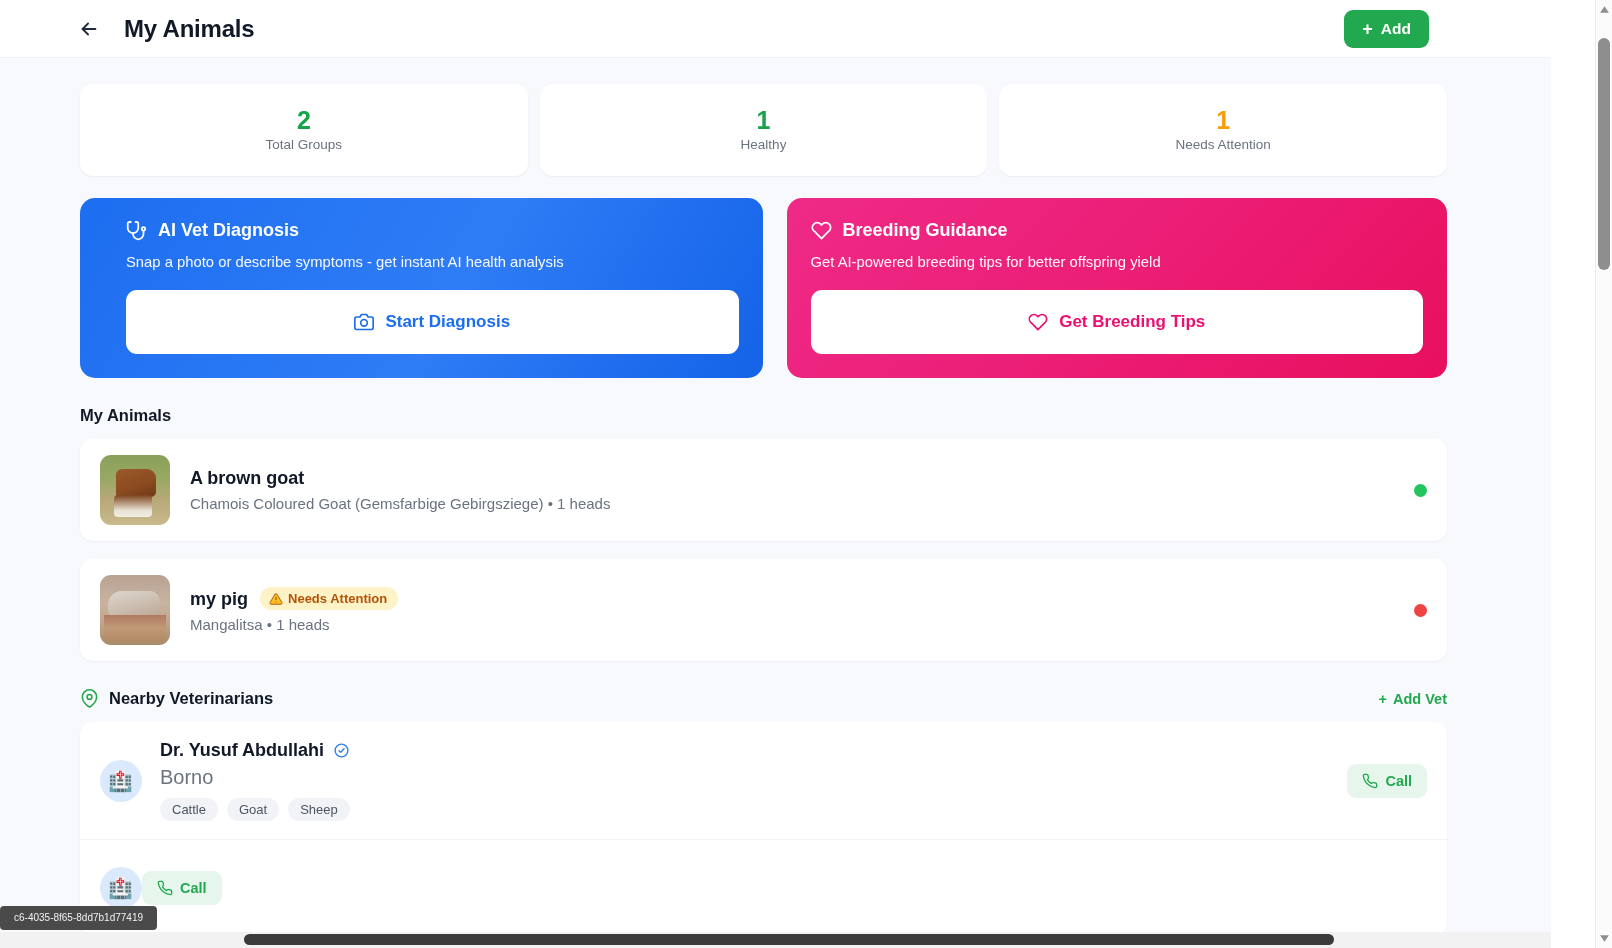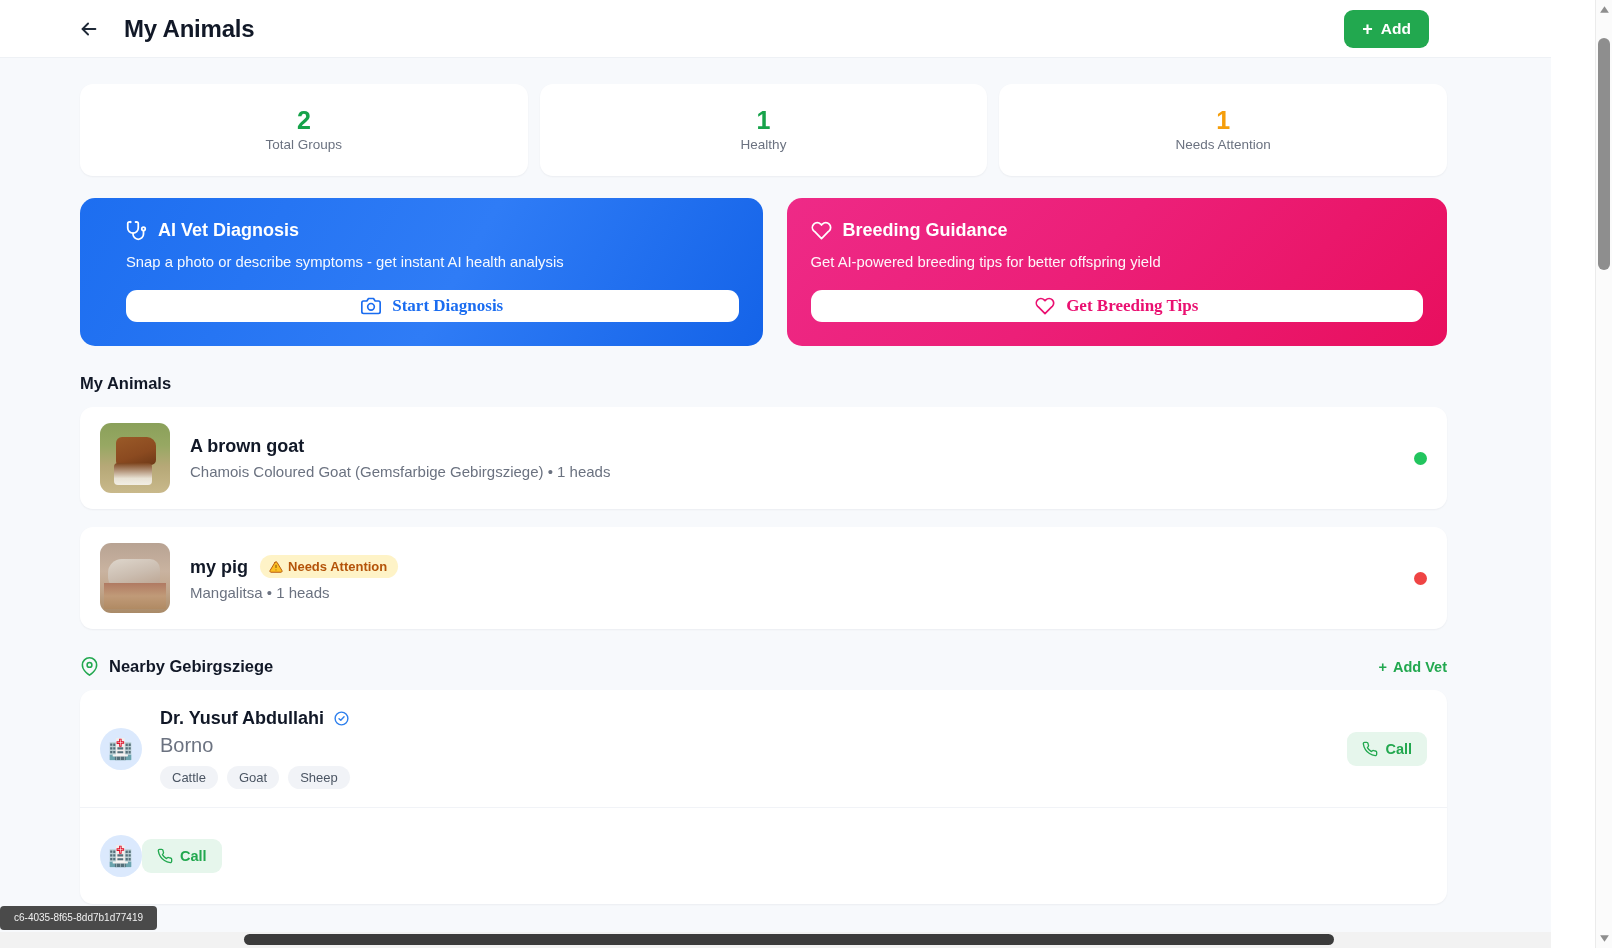--- a/index.html
+++ b/index.html
@@ -104,28 +104,28 @@
   .promo.blue  { background: linear-gradient(120deg, #1d6ef0 0%, #2f7cf6 55%, #1463e8 100%); padding-left: 46px; }
   .promo.pink  { background: linear-gradient(135deg, #ee2a87 0%, #ec1f78 45%, #e80f5e 100%); }
   .promo-head {
     display: flex; align-items: center; gap: 11px;
     font-size: 18px; font-weight: bold;
     margin-bottom: 13px;
   }
   .promo-sub { font-size: 14.8px; opacity: .96; margin-bottom: 20px; }
   .promo-btn {
     width: 100%;
-    height: 32px;
+    height: 64px;
     background: #fff;
     border: none;
     border-radius: 11px;
     display: flex; align-items: center; justify-content: center; gap: 11px;
     font-size: 17px; font-weight: bold;
     cursor: pointer;
-    font-family: Liberation Serif, serif;
+    font-family: Liberation Sans, sans-serif;
   }
   .promo.blue .promo-btn { color: #1a6cf0; }
   .promo.pink .promo-btn { color: #ea1071; }
 
   
   .section-title {
     font-size: 16.5px;
     font-weight: bold;
     color: #111827;
     margin: 28px 0 14px 0;
@@ -402,21 +402,21 @@
         </div>
         <div class="status-dot" style="background:#ef4444"></div>
       </div>
 
       <div class="vets-head">
         <div class="vets-title">
           <svg width="19" height="19" viewBox="0 0 24 24" fill="none" stroke="#22a84f" stroke-width="2" stroke-linecap="round" stroke-linejoin="round">
             <path d="M21 10c0 7-9 13-9 13s-9-6-9-13a9 9 0 0 1 18 0z"></path>
             <circle cx="12" cy="10" r="3"></circle>
           </svg>
-          <span>Nearby Gebirgsziege</span>
+          <span>Nearby Veterinarians</span>
         </div>
         <button class="add-vet">
           <span>+</span>
           <span>Add Vet</span>
         </button>
       </div>
 
       <div class="vet-list">
 
         <div class="vet-row">

